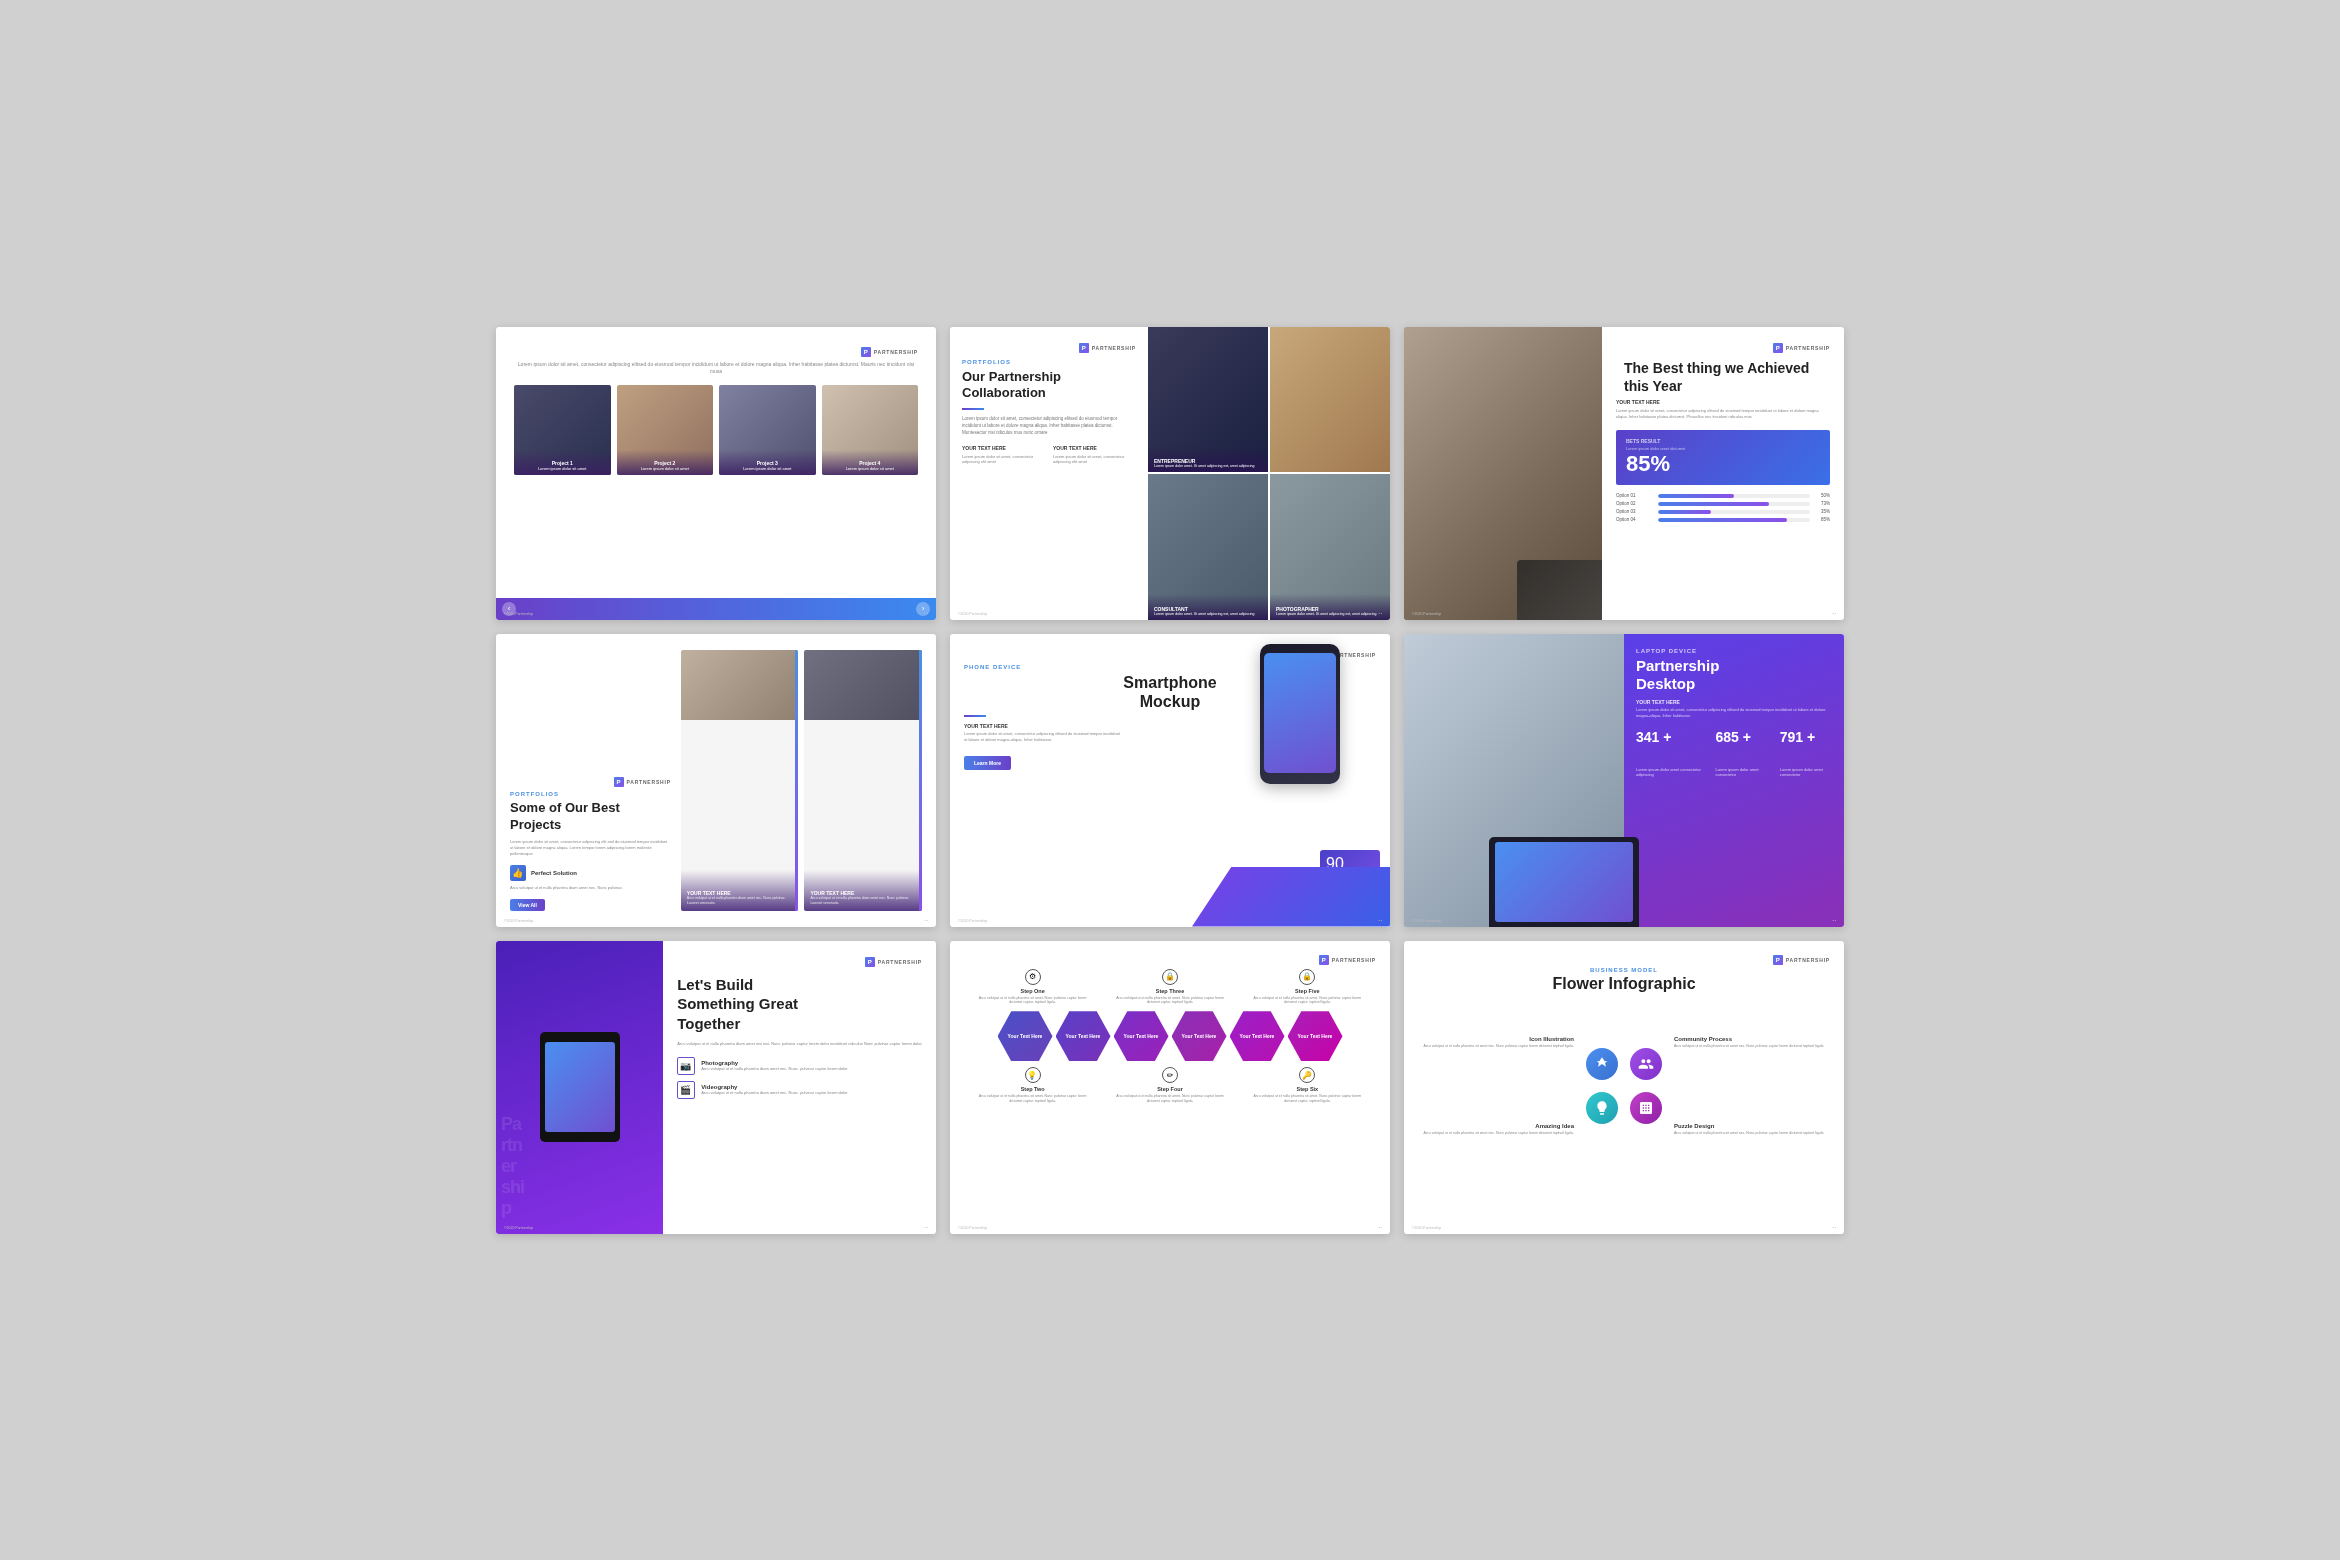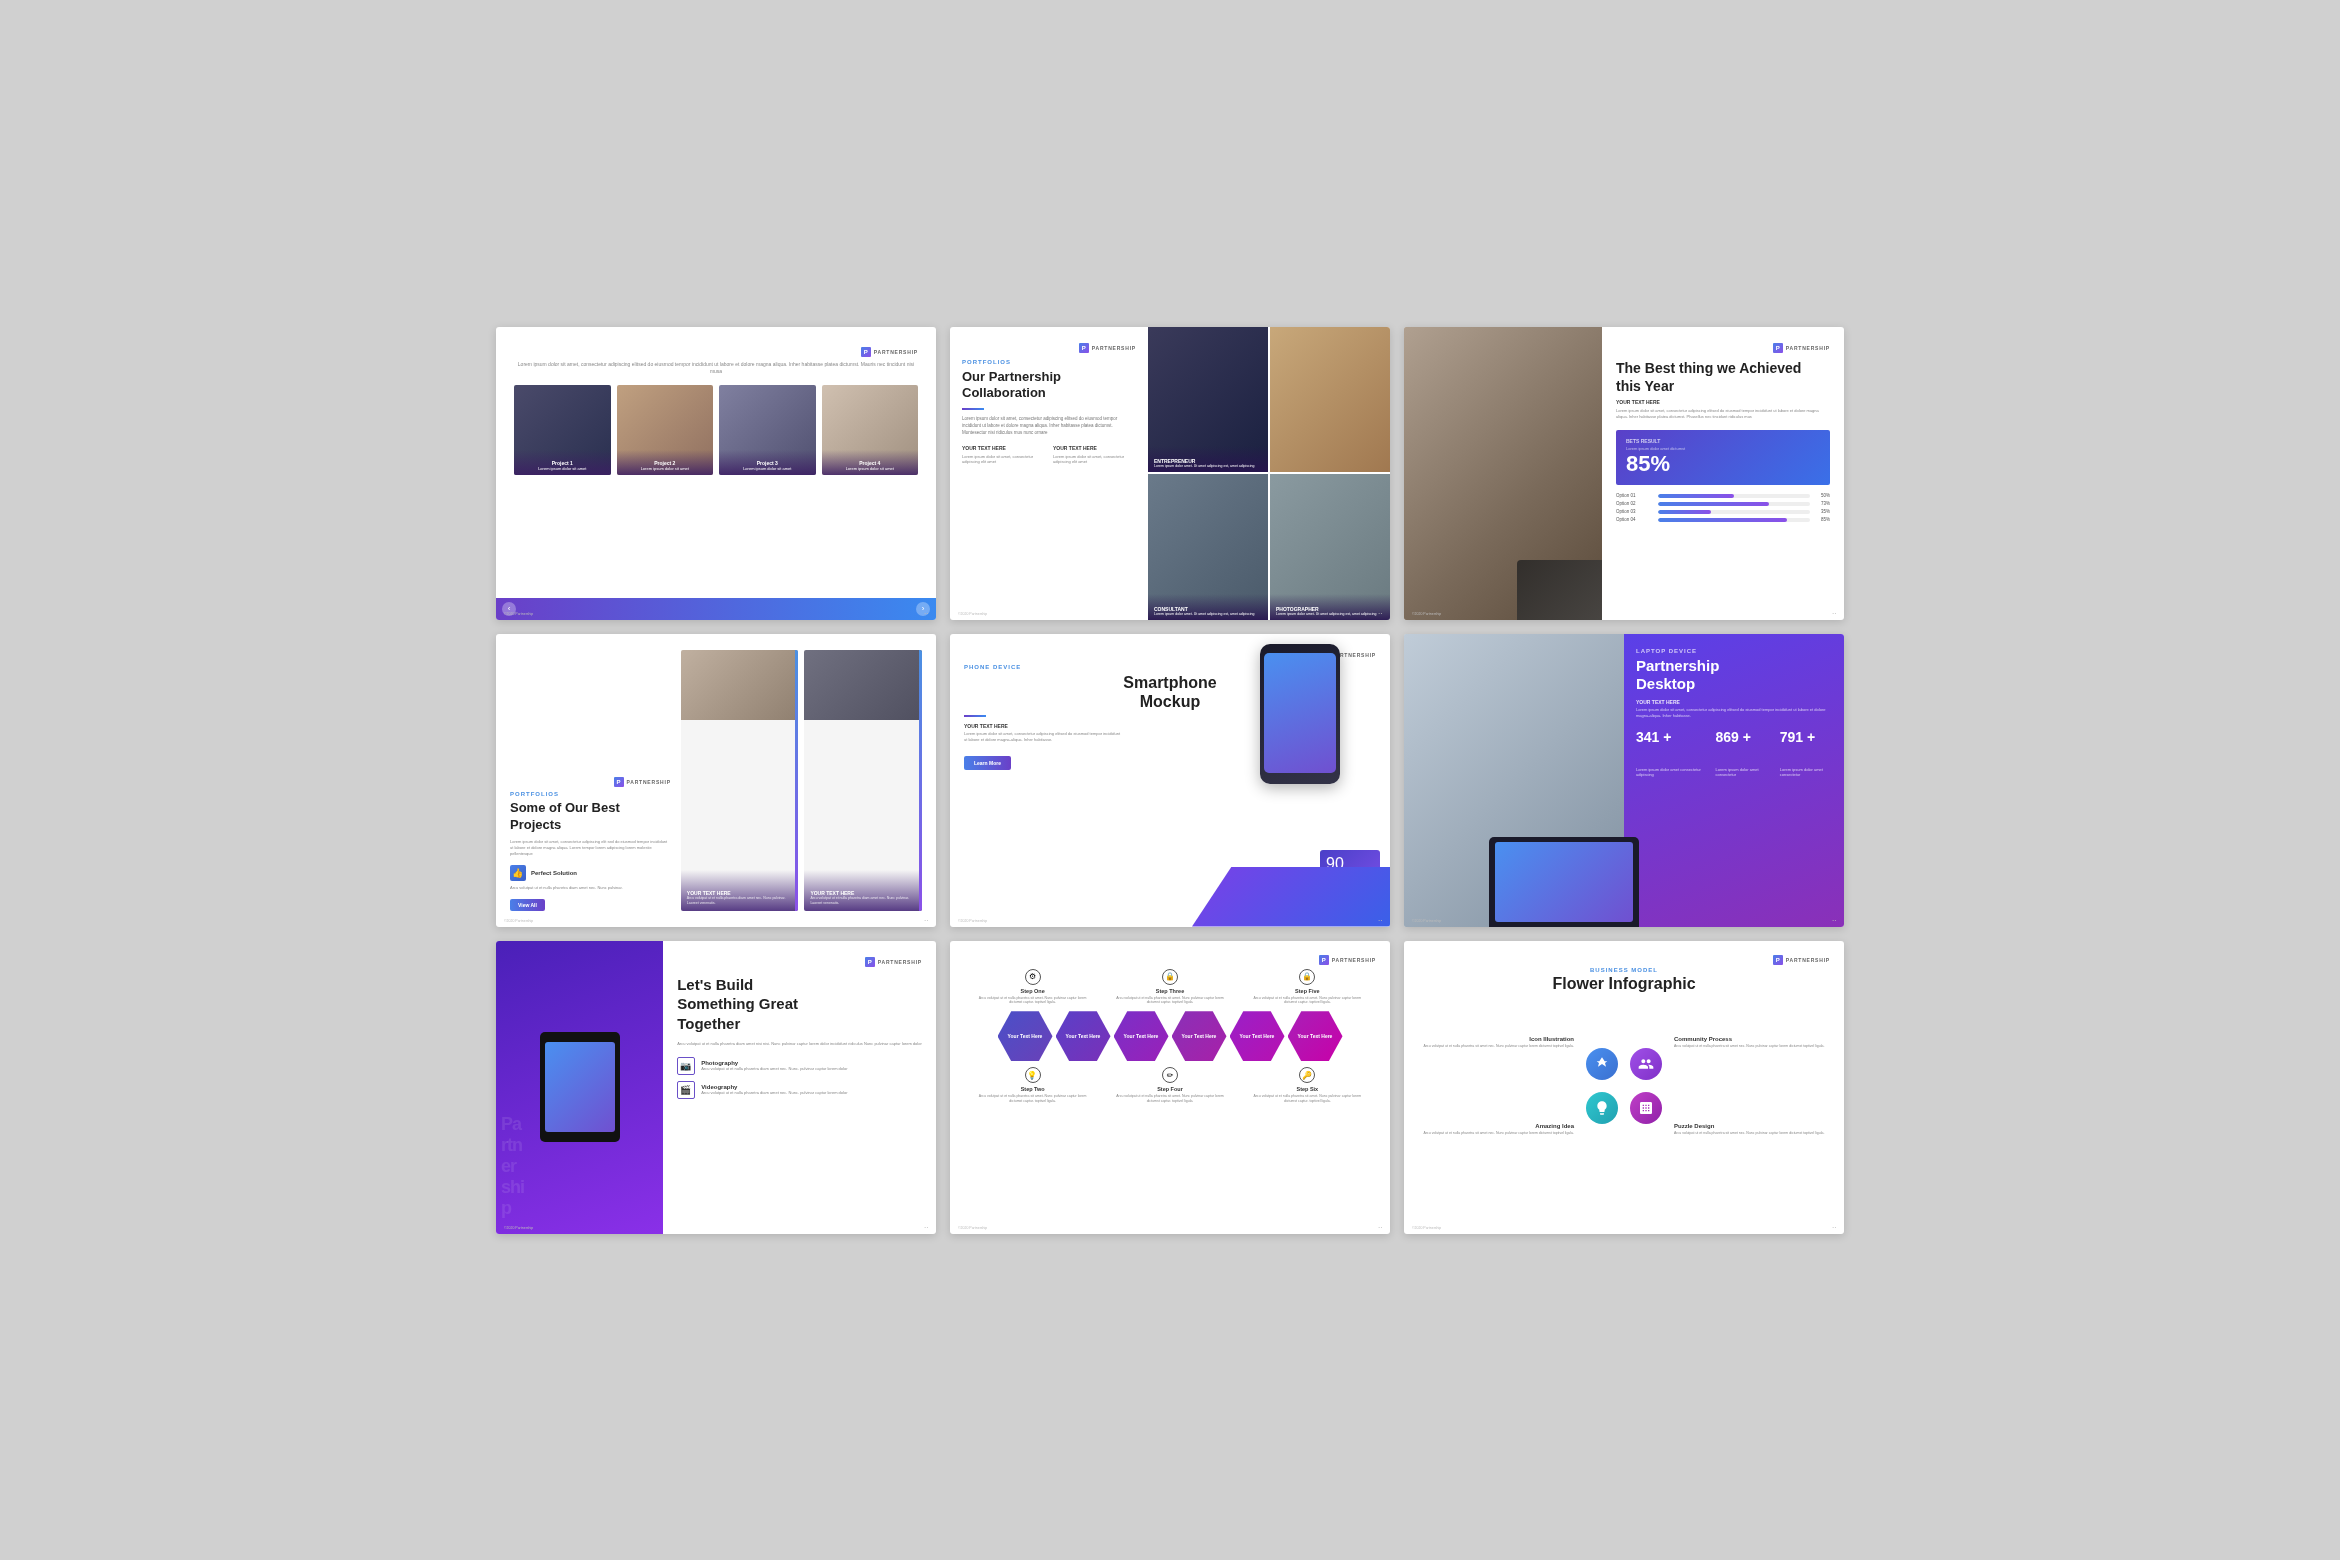--- a/index.html
+++ b/index.html
@@ -192,20 +192,21 @@
       padding: 16px 14px;
       display: flex;
       flex-direction: column;
     }
     .slide-3 .achieved-title {
       font-size: 14px;
       font-weight: 700;
       color: #222;
       line-height: 1.3;
       margin-bottom: 4px;
+      margin-left: 8px;
     }
     .slide-3 .your-text-label {
       font-size: 5px;
       font-weight: 700;
       color: #333;
       margin-bottom: 3px;
     }
     .slide-3 .desc-text {
       font-size: 4px;
       color: #888;
@@ -1033,21 +1034,21 @@
       <div class="desktop-title">Partnership<br>Desktop</div>
       <div class="your-text-lbl">YOUR TEXT HERE</div>
       <div class="desc-text">Lorem ipsum dolor sit amet, consectetur adipiscing elitsed do eiusmod tempor incididunt ut labore et dolore magna-aliqua. Inher habitasse.</div>
       <div class="stats-row">
         <div class="stat-item">
           <span class="stat-num">341 +</span>
           <span class="stat-desc">Lorem ipsum dolor
 amet consectetur adipiscing</span>
         </div>
         <div class="stat-item">
-          <span class="stat-num">869 +</span>
+          <span class="stat-num">685 +</span>
           <span class="stat-desc">Lorem ipsum dolor
 amet consectetur</span>
         </div>
         <div class="stat-item">
           <span class="stat-num">791 +</span>
           <span class="stat-desc">Lorem ipsum dolor
 amet consectetur</span>
         </div>
       </div>
     </div>

